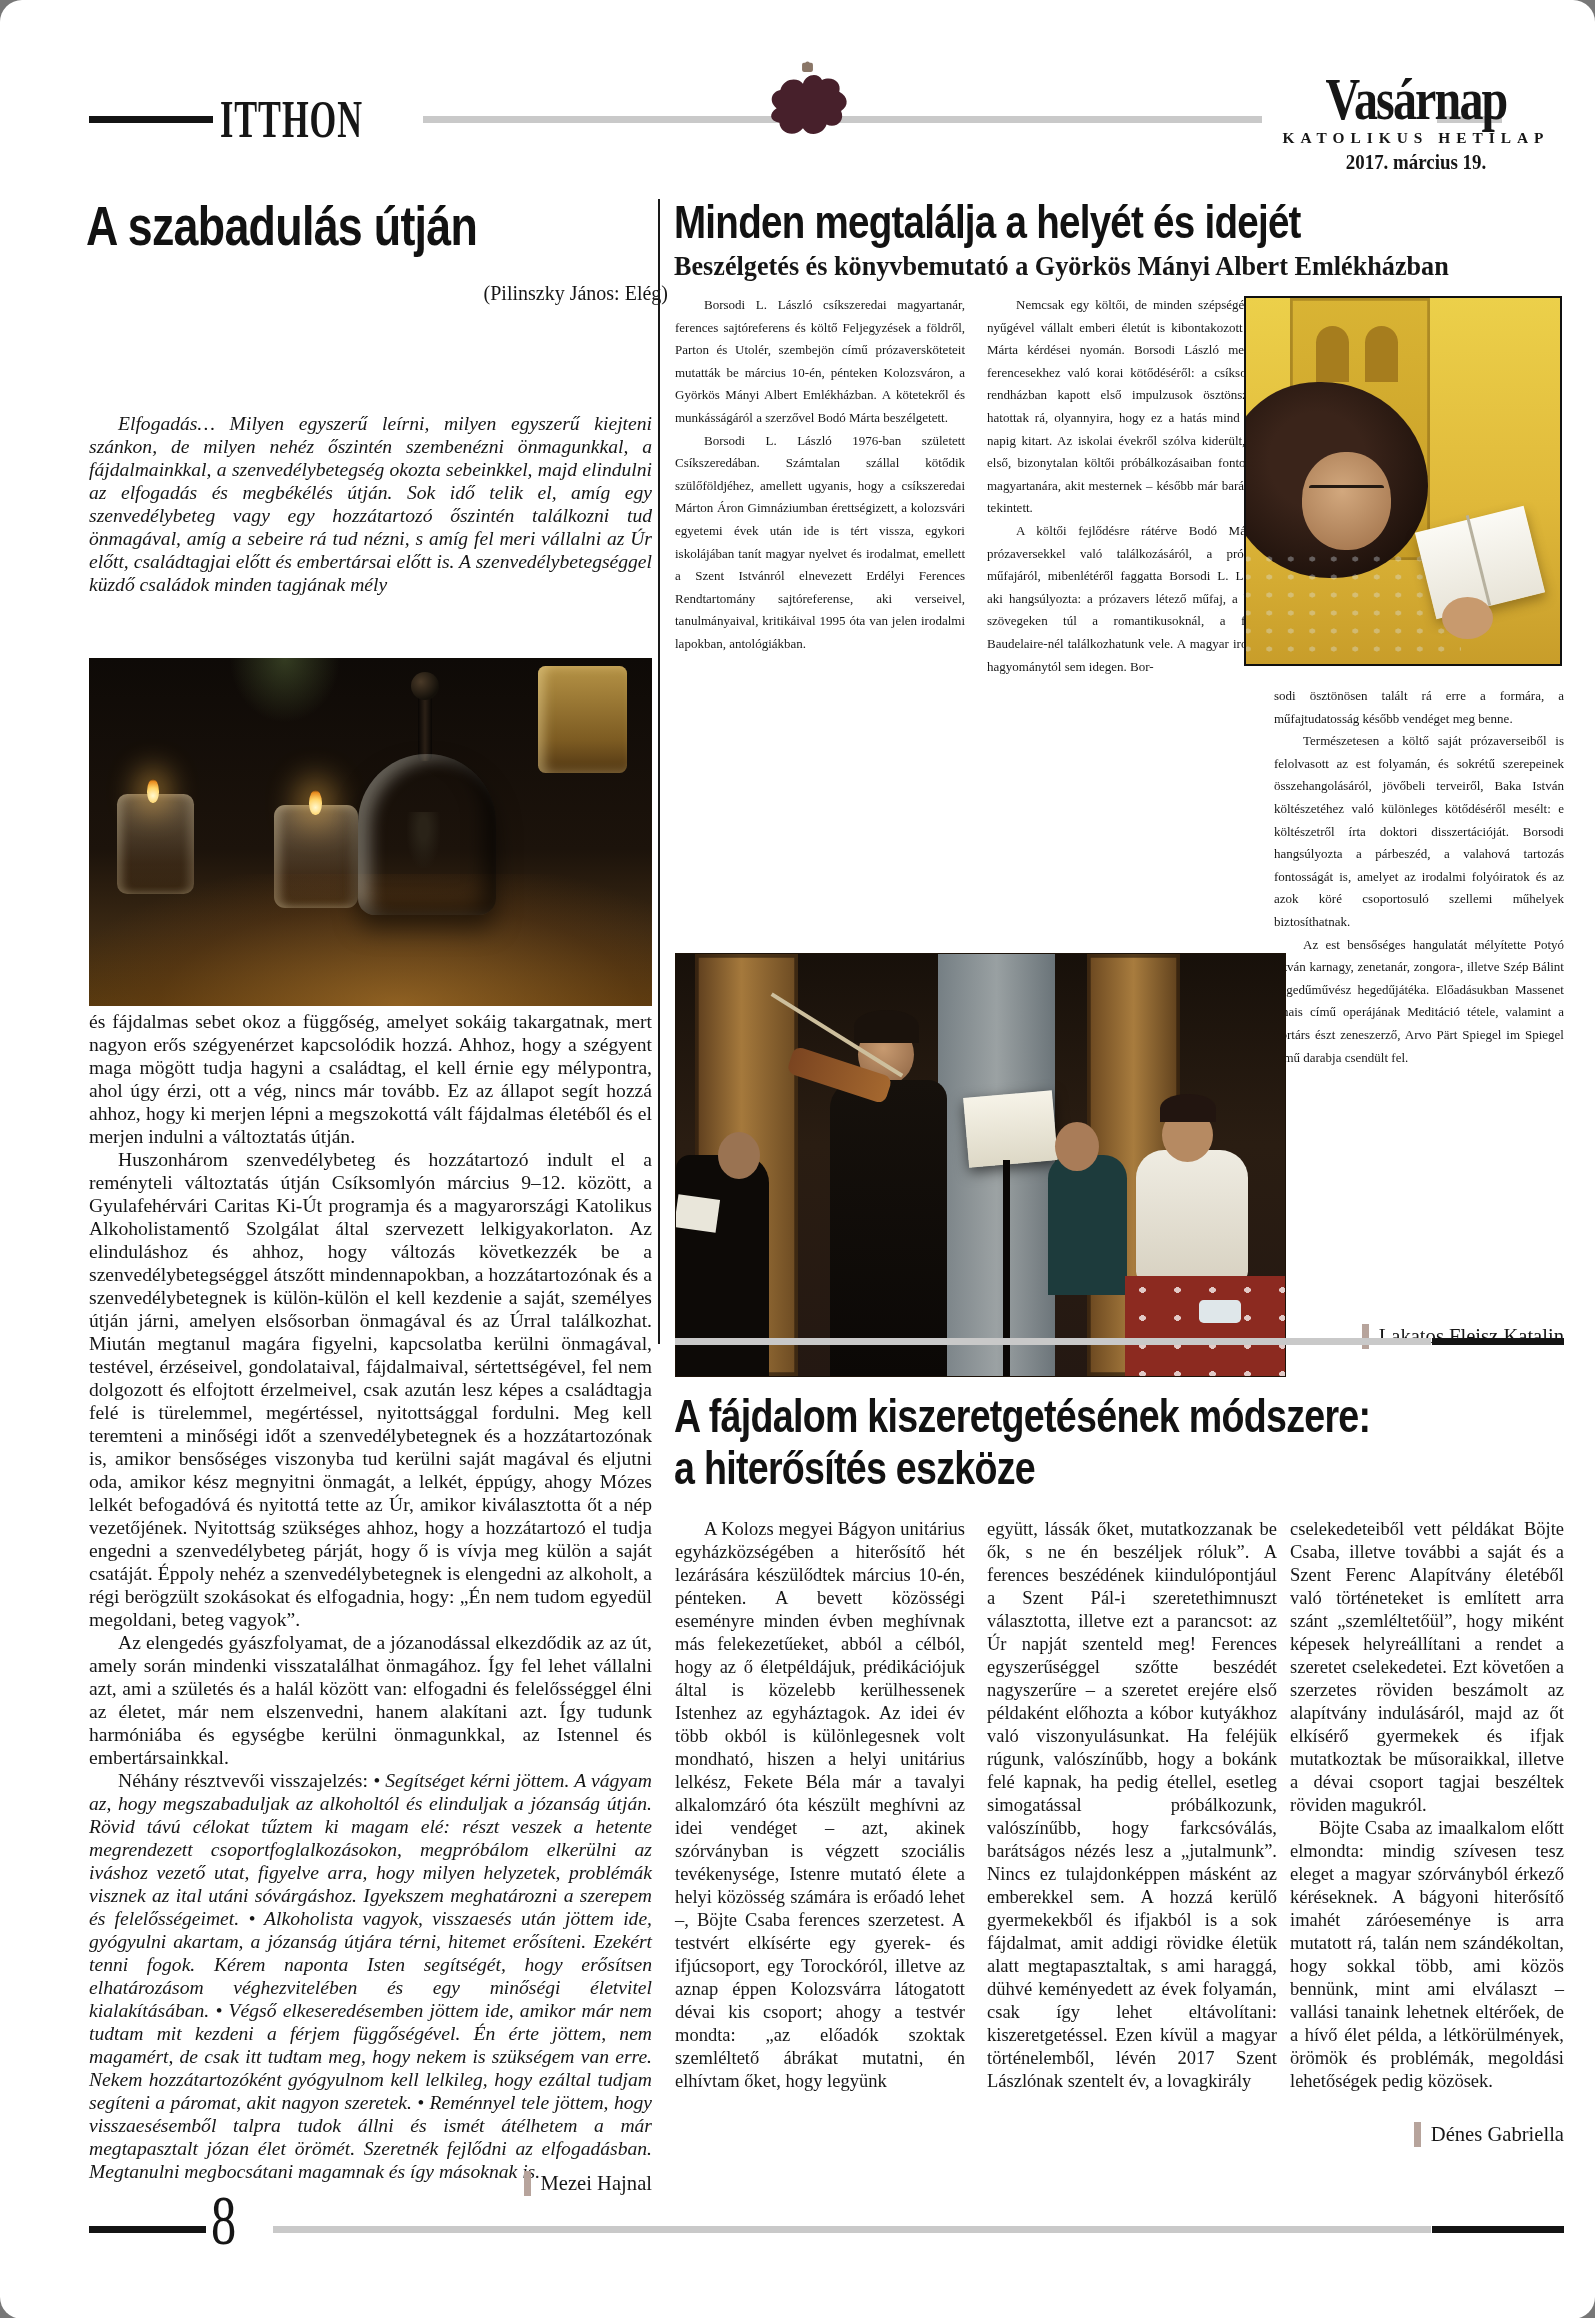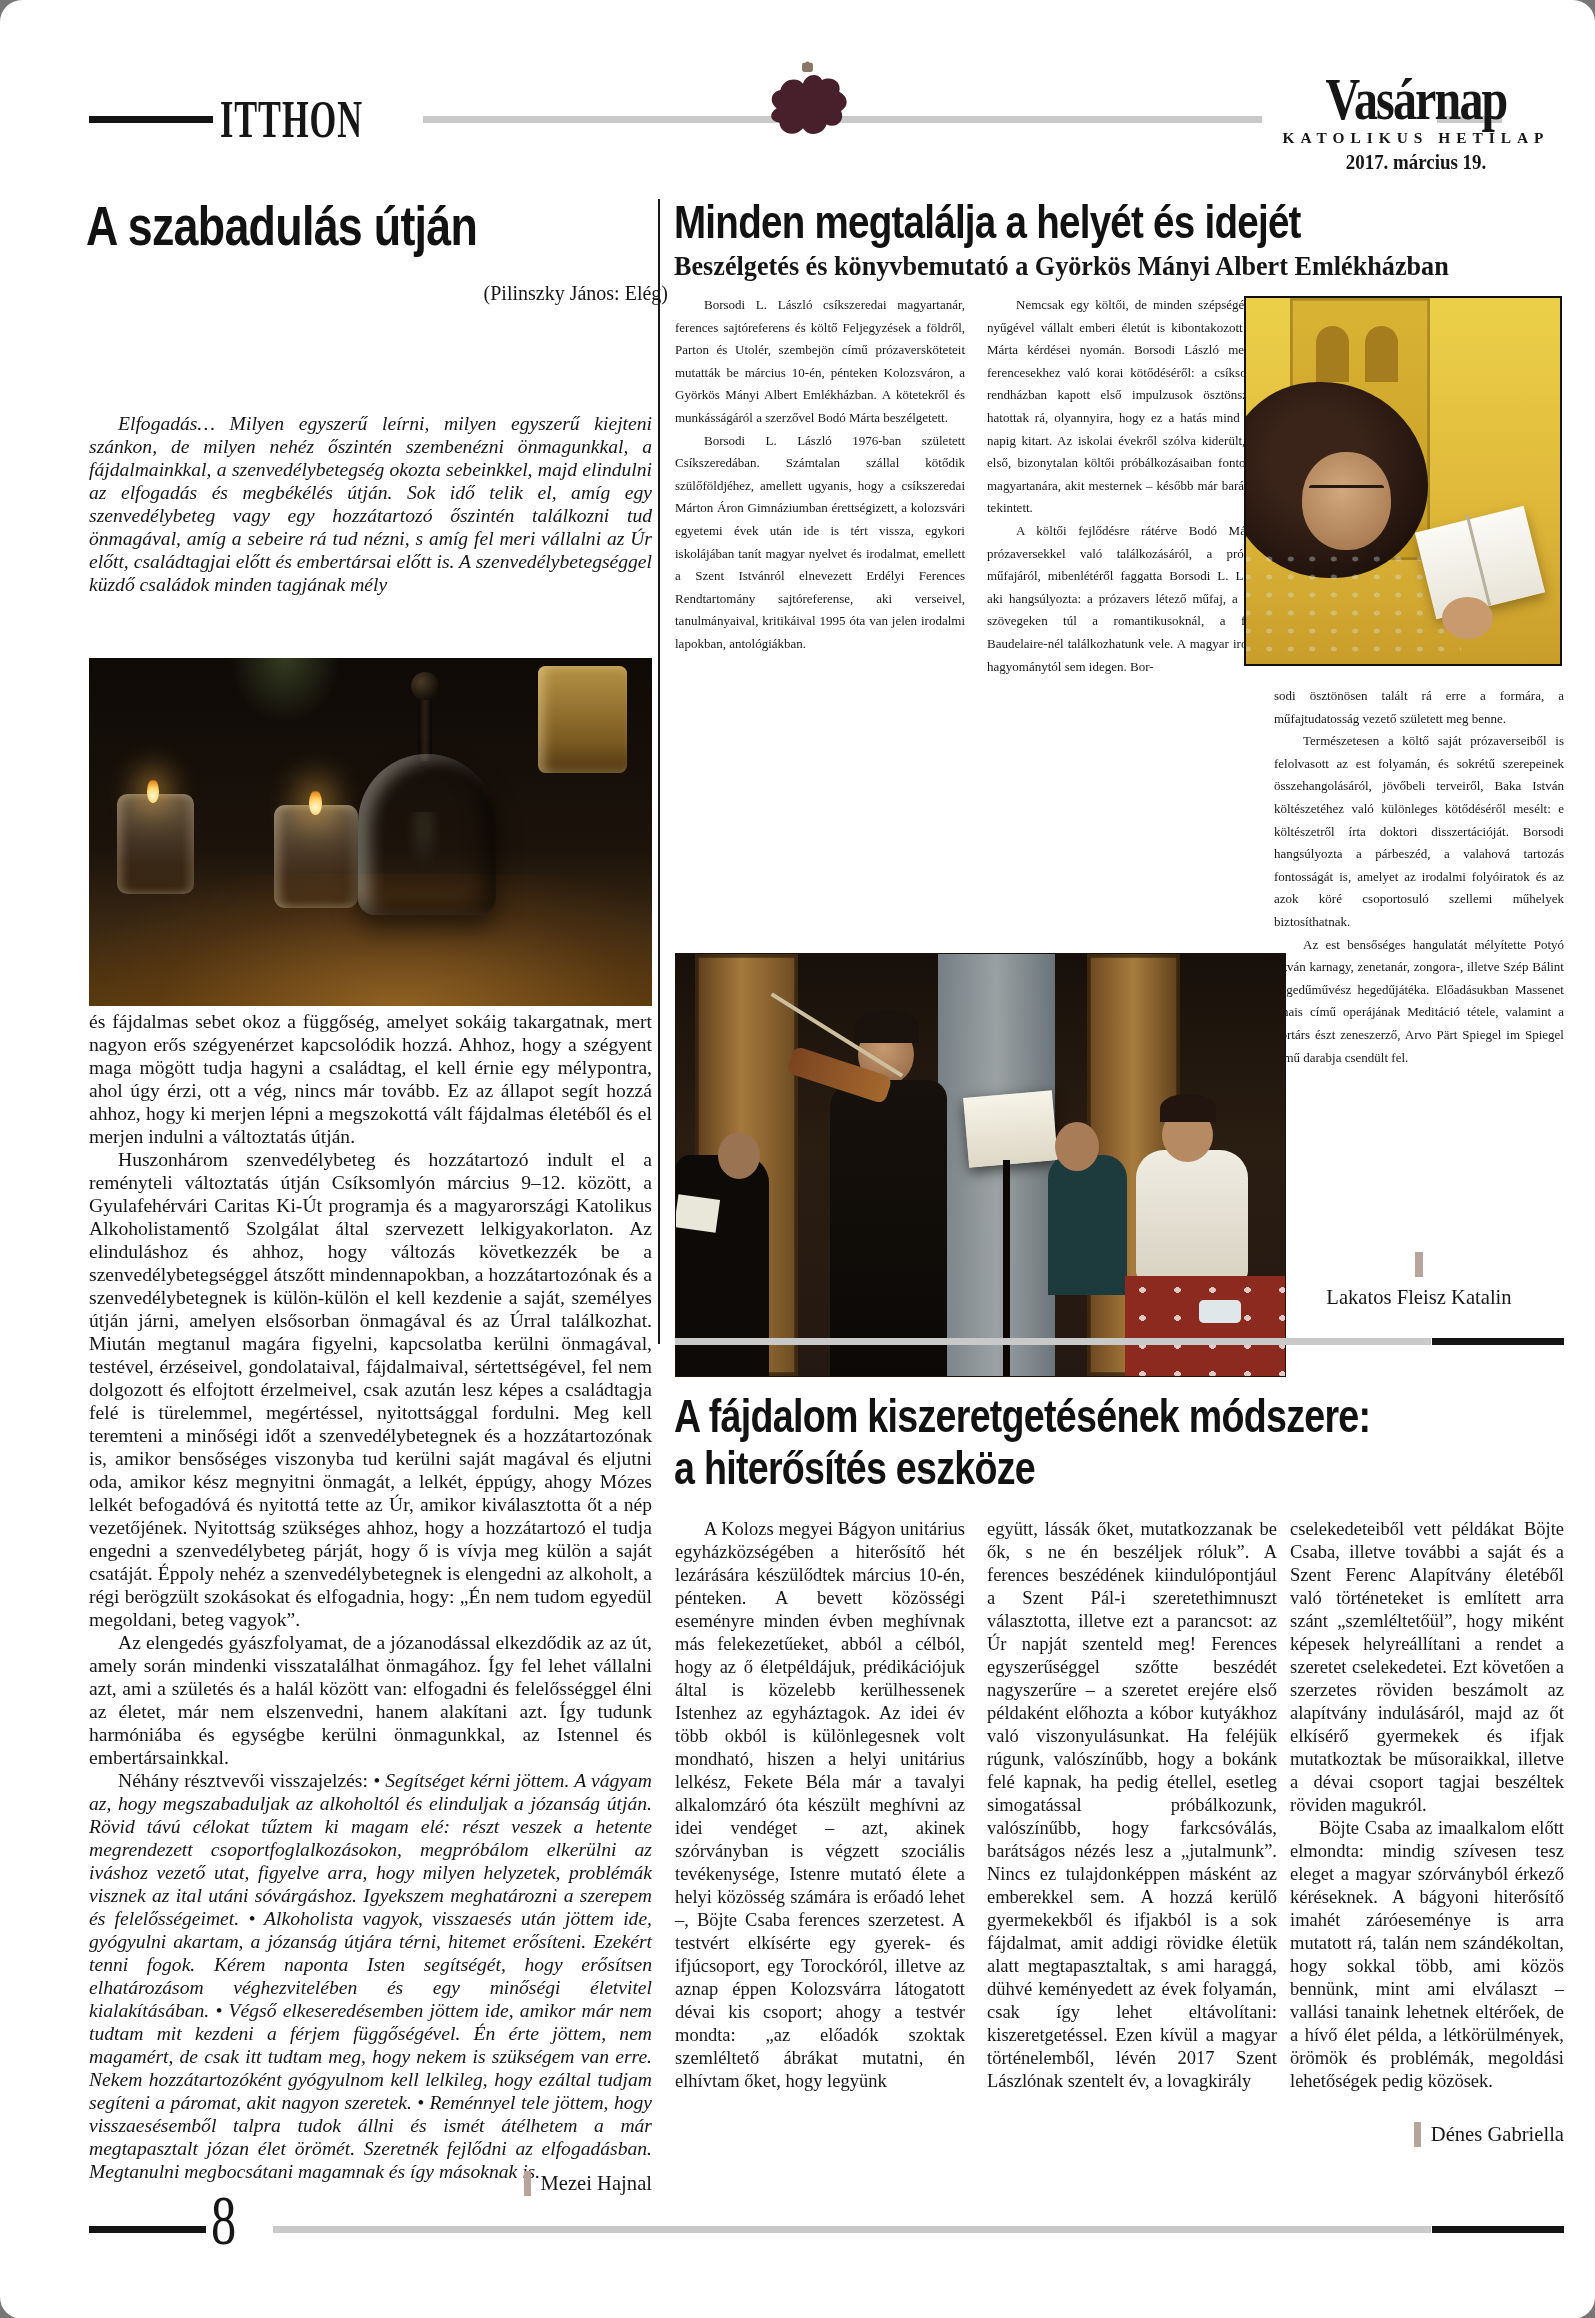--- a/index.html
+++ b/index.html
@@ -124,21 +124,21 @@
     <div class="ph" style="left:56px;top:154px;width:89px;height:98px;border-radius:48%;background:radial-gradient(circle at 45% 40%, #d2a87e, #a87a52 80%);"></div>
     <div class="ph" style="left:63px;top:187px;width:75px;height:16px;border-top:3.3px solid #241a12;border-radius:2.8px;"></div>
     <div class="ph" style="left:-9.3px;top:252px;width:224px;height:114px;border-radius:18.7px 28px 0 0;background:linear-gradient(135deg,#5d7089 0%,#46596f 60%,#35465a 100%);background-image:radial-gradient(rgba(220,230,240,.35) 2.8px, transparent 3.3px);background-size:21.5px 18px;"></div>
     <div class="ph" style="left:178px;top:220px;width:112px;height:89px;transform:rotate(-14deg);background:linear-gradient(180deg,#fbfaf5,#e8e4d8);box-shadow:0 5.6px 11.2px rgba(80,55,10,.45);"></div>
     <div class="ph" style="left:231px;top:216px;width:2.8px;height:93px;transform:rotate(-14deg);background:#b7b19f;"></div>
     <div class="ph" style="left:196px;top:299px;width:51px;height:42px;border-radius:50%;background:#c89a6e;"></div>
   </div>
 
   <div class="abs bodycol top-size no-first-indent" style="left:1274px;top:685px;width:290px;">
     <div>
-        <p>sodi ösztönösen talált rá erre a formára, a műfajtudatosság vezető született meg benne.</p>
+        <p>sodi ösztönösen talált rá erre a formára, a műfajtudatosság később vendéget meg benne.</p>
         <p>Természetesen a költő saját prózaverseiből is felolvasott az est folyamán, és sokrétű szerepeinek összehangolásáról, jövőbeli terveiről, Baka István költészetéhez való különleges kötődéséről mesélt: e költészetről írta doktori disszertációját. Borsodi hangsúlyozta a párbeszéd, a valahová tartozás fontosságát is, amelyet az irodalmi folyóiratok és az azok köré csoportosuló szellemi műhelyek biztosíthatnak.</p>
         <p>Az est bensőséges hangulatát mélyítette Potyó István karnagy, zenetanár, zongora-, illetve Szép Bálint hegedűművész hegedűjátéka. Előadásukban Massenet Thais című operájának Meditáció tétele, valamint a kortárs észt zeneszerző, Arvo Pärt Spiegel im Spiegel című darabja csendült fel.</p>
       </div>
   </div>
 
   <div class="abs photo" style="left:675px;top:953px;width:609px;height:422px;border:0.5px solid #1c1208;background:linear-gradient(180deg,#17100a 0%,#2a1d12 45%,#241812 100%);" title="Hegedűművész játszik az esten">
     <div class="ph" style="left:18.7px;top:0;width:103px;height:422px;background:linear-gradient(90deg,#5c3d1d,#a5793c 45%,#6b4a22);box-shadow:inset 0 0 0 3.7px rgba(30,18,8,.6);"></div>
     <div class="ph" style="left:262px;top:0;width:117px;height:422px;background:linear-gradient(90deg,#8c9aa2,#b9c4c8 50%,#7e8c94);opacity:.8;"></div>
     <div class="ph" style="left:411px;top:0;width:93px;height:422px;background:linear-gradient(90deg,#69461f,#a87c3e 50%,#5d3f1c);box-shadow:inset 0 0 0 3.7px rgba(30,18,8,.6);"></div>
     <div class="ph" style="left:0px;top:201px;width:93px;height:221px;border-radius:14px 28px 0 0;background:#0d0a07;"></div>
@@ -153,21 +153,21 @@
     <div class="ph" style="left:327px;top:206px;width:6.5px;height:216px;background:#0a0705;"></div>
     <div class="ph" style="left:372px;top:201px;width:79px;height:140px;border-radius:23.4px 23.4px 0 0;background:#1d3b3c;"></div>
     <div class="ph" style="left:379px;top:168px;width:44px;height:49px;border-radius:50%;background:#a97c58;"></div>
     <div class="ph" style="left:460px;top:196px;width:112px;height:131px;border-radius:28px 28px 9.3px 9.3px;background:linear-gradient(180deg,#efece2,#d8d2c2);"></div>
     <div class="ph" style="left:486px;top:154px;width:51px;height:54px;border-radius:50%;background:#b68a62;"></div>
     <div class="ph" style="left:484px;top:140px;width:56px;height:28px;border-radius:50% 50% 0 0;background:#221510;"></div>
     <div class="ph" style="left:449px;top:322px;width:160px;height:100px;background:#8c2a20;background-image:radial-gradient(rgba(255,255,255,.75) 3.3px, transparent 3.7px);background-size:35px 28px;"></div>
     <div class="ph" style="left:523px;top:346px;width:42px;height:23.4px;border-radius:4.7px;background:#dfe7ea;"></div>
   </div>
 
-  <div class="abs byline" style="left:1274px;top:1252px;width:290px;flex-direction:column;">
+  <div class="abs byline" style="left:1274px;top:1324px;width:290px;">
     <span class="marker"></span>
     <span>Lakatos Fleisz Katalin</span>
   </div>
 
   <div class="abs rule-gray" style="left:675px;top:1338px;width:756px;"></div>
   <div class="abs rule-black" style="left:1432px;top:1338px;width:132px;"></div>
 
   <div class="abs display" style="left:674px;top:1390px;font-size:47px;transform:scaleX(.8);line-height:52px;">
     <div>A fájdalom kiszeretgetésének módszere:</div>
     <div>a hiterősítés eszköze</div>

